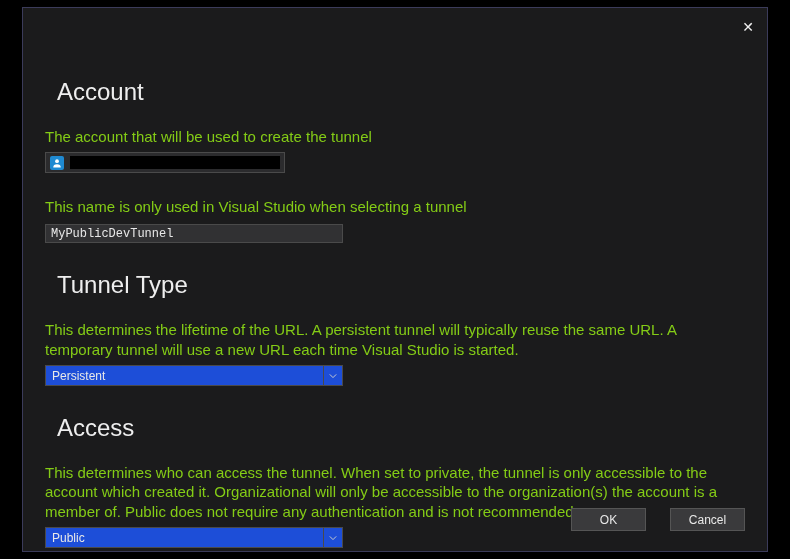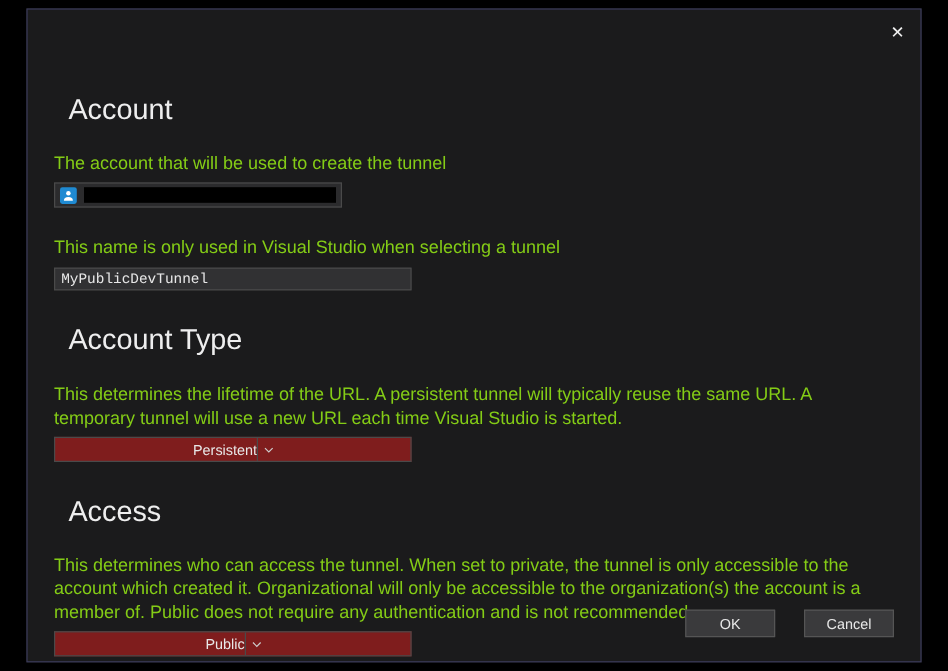--- a/index.html
+++ b/index.html
@@ -98,26 +98,26 @@
     font-family: Liberation Mono, monospace;
     padding: 0 5px;
     box-sizing: border-box;
     outline: none;
   }
 
   
   .dropdown {
     width: 298px;
     height: 21px;
-    background: #7f1d1d;
+    background: #1d4ed8;
     border: 1px solid #4a4a4a;
     box-sizing: border-box;
     display: flex;
     align-items: center;
-    justify-content: center;
+    justify-content: space-between;
     padding-left: 6px;
     cursor: pointer;
   }
   .dropdown-label {
     font-size: 12px;
     color: #e8e8e8;
   }
   .dropdown-arrow {
     width: 18px;
     height: 19px;
@@ -172,21 +172,21 @@
         <span class="account-redact"></span>
       </div>
     </div>
 
     <div class="section-block">
       <p class="section-desc">This name is only used in Visual Studio when selecting a tunnel</p>
       <input type="text" class="text-input" value="MyPublicDevTunnel" style="">
     </div>
 
     <div class="section-block">
-      <h2 class="section-title">Account Type</h2>
+      <h2 class="section-title">Tunnel Type</h2>
       <p class="section-desc">This determines the lifetime of the URL. A persistent tunnel will typically reuse the same URL. A temporary tunnel will use a new URL each time Visual Studio is started.</p>
       <div class="dropdown">
         <span class="dropdown-label">Persistent</span>
         <span class="dropdown-arrow">
           <svg viewBox="0 0 10 10">
               <path d="M1 3 L5 7 L9 3" stroke="#cfcfcf" stroke-width="1.2" fill="none"></path>
             </svg>
         </span>
       </div>
     </div>

